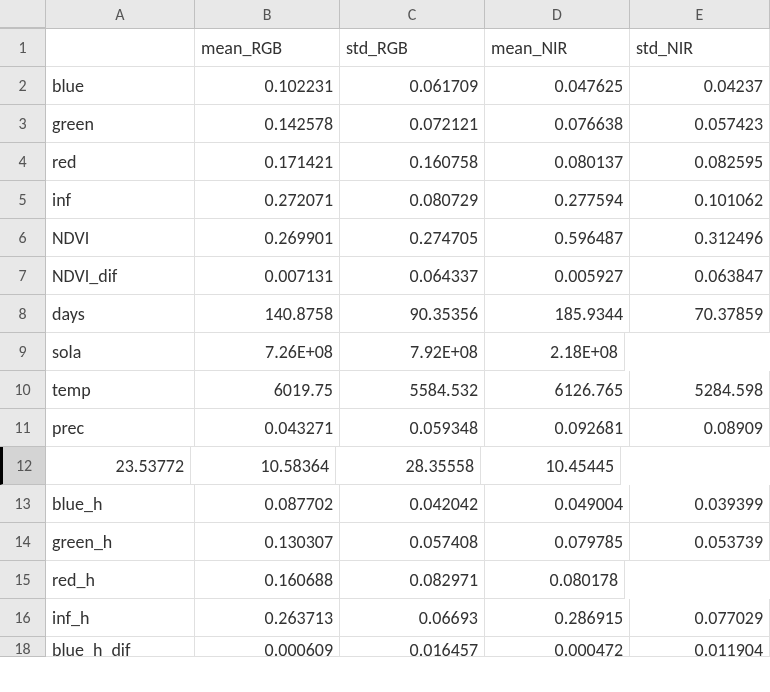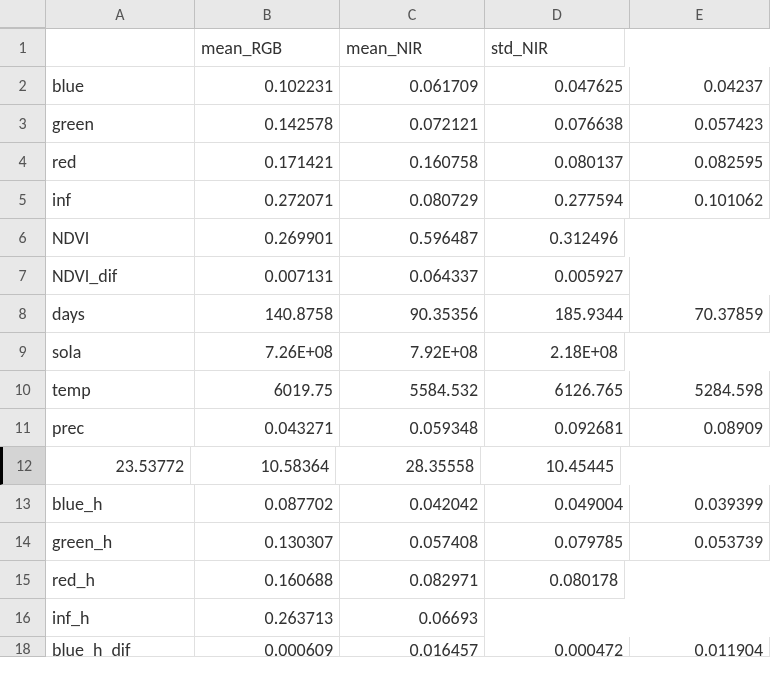--- a/index.html
+++ b/index.html
@@ -107,20 +107,21 @@
     <div class="col-header col-B">B</div>
     <div class="col-header col-C">C</div>
     <div class="col-header col-D">D</div>
     <div class="col-header col-E">E</div>
   </div>
   <div class="rows-container" id="rows-container">
       <div class="row">
         <div class="row-header">1</div>
         <div class="cell col-A text"></div>
         <div class="cell col-B text">mean_RGB</div>
+        <div class="cell col-C text">std_RGB</div>
         <div class="cell col-D text">mean_NIR</div>
         <div class="cell col-E text">std_NIR</div>
       </div>
       <div class="row">
         <div class="row-header">2</div>
         <div class="cell col-A text">blue</div>
         <div class="cell col-B num">0.102231</div>
         <div class="cell col-C num">0.061709</div>
         <div class="cell col-D num">0.047625</div>
         <div class="cell col-E num">0.04237</div>
@@ -146,29 +147,31 @@
         <div class="cell col-A text">inf</div>
         <div class="cell col-B num">0.272071</div>
         <div class="cell col-C num">0.080729</div>
         <div class="cell col-D num">0.277594</div>
         <div class="cell col-E num">0.101062</div>
       </div>
       <div class="row">
         <div class="row-header">6</div>
         <div class="cell col-A text">NDVI</div>
         <div class="cell col-B num">0.269901</div>
+        <div class="cell col-C num">0.274705</div>
         <div class="cell col-D num">0.596487</div>
         <div class="cell col-E num">0.312496</div>
       </div>
       <div class="row">
         <div class="row-header">7</div>
         <div class="cell col-A text">NDVI_dif</div>
         <div class="cell col-B num">0.007131</div>
         <div class="cell col-C num">0.064337</div>
         <div class="cell col-D num">0.005927</div>
+        <div class="cell col-E num">0.063847</div>
       </div>
       <div class="row">
         <div class="row-header">8</div>
         <div class="cell col-A text">days</div>
         <div class="cell col-B num">140.8758</div>
         <div class="cell col-C num">90.35356</div>
         <div class="cell col-D num">185.9344</div>
         <div class="cell col-E num">70.37859</div>
       </div>
       <div class="row">
@@ -222,20 +225,22 @@
         <div class="cell col-A text">red_h</div>
         <div class="cell col-B num">0.160688</div>
         <div class="cell col-D num">0.082971</div>
         <div class="cell col-E num">0.080178</div>
       </div>
       <div class="row">
         <div class="row-header">16</div>
         <div class="cell col-A text">inf_h</div>
         <div class="cell col-B num">0.263713</div>
         <div class="cell col-C num">0.06693</div>
+        <div class="cell col-D num">0.286915</div>
+        <div class="cell col-E num">0.077029</div>
       </div>
       <div class="row last-partial">
         <div class="row-header">18</div>
         <div class="cell col-A text">blue_h_dif</div>
         <div class="cell col-B num">0.000609</div>
         <div class="cell col-C num">0.016457</div>
         <div class="cell col-D num">0.000472</div>
         <div class="cell col-E num">0.011904</div>
       </div>
     </div>

